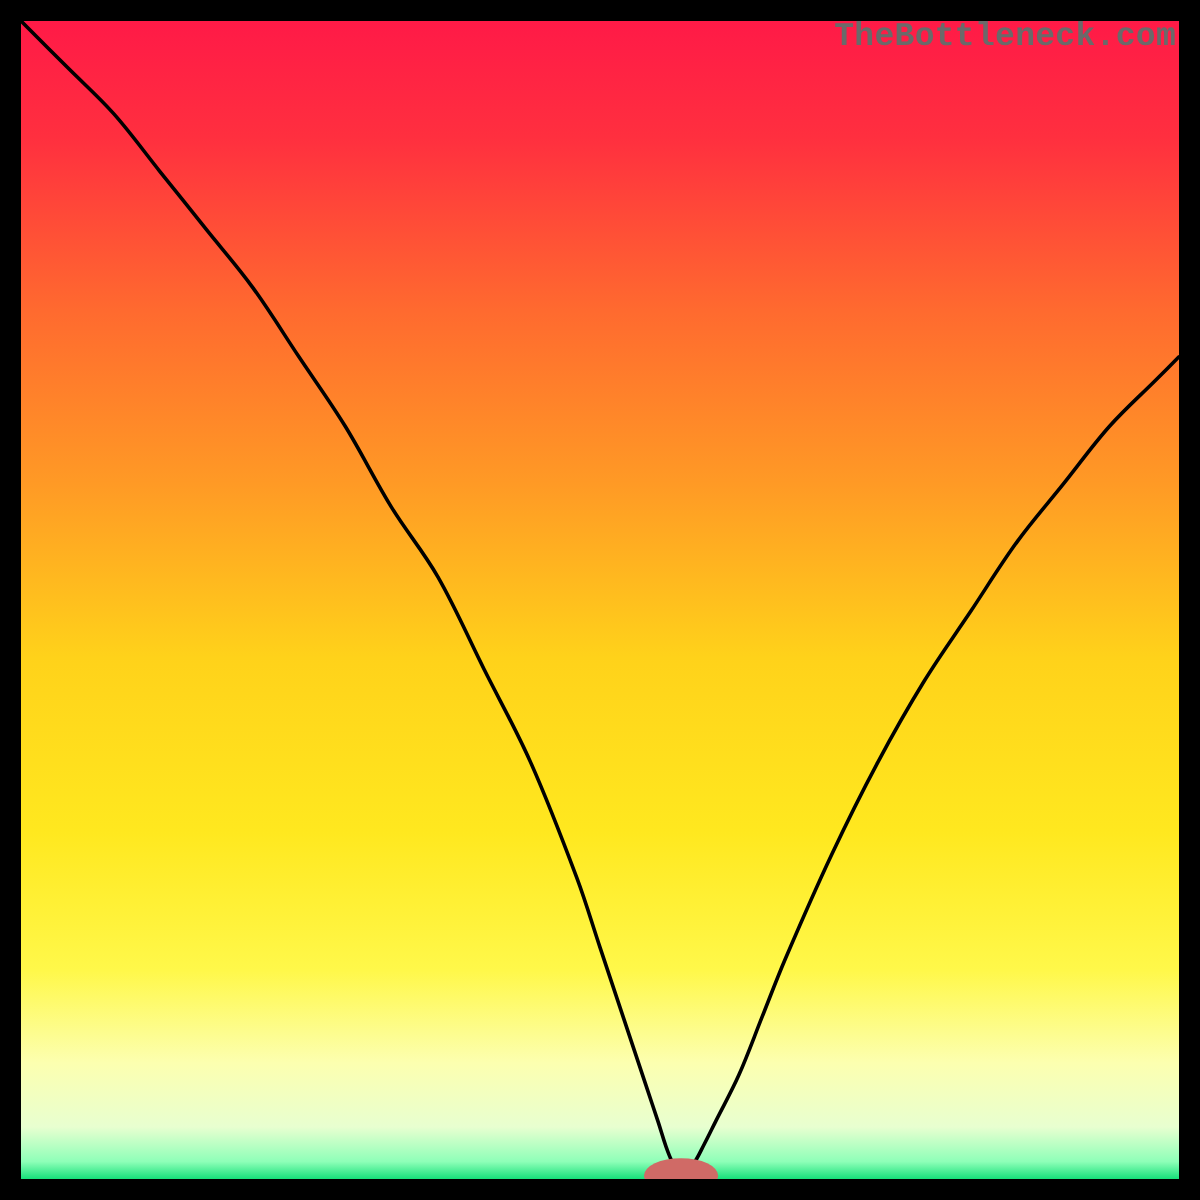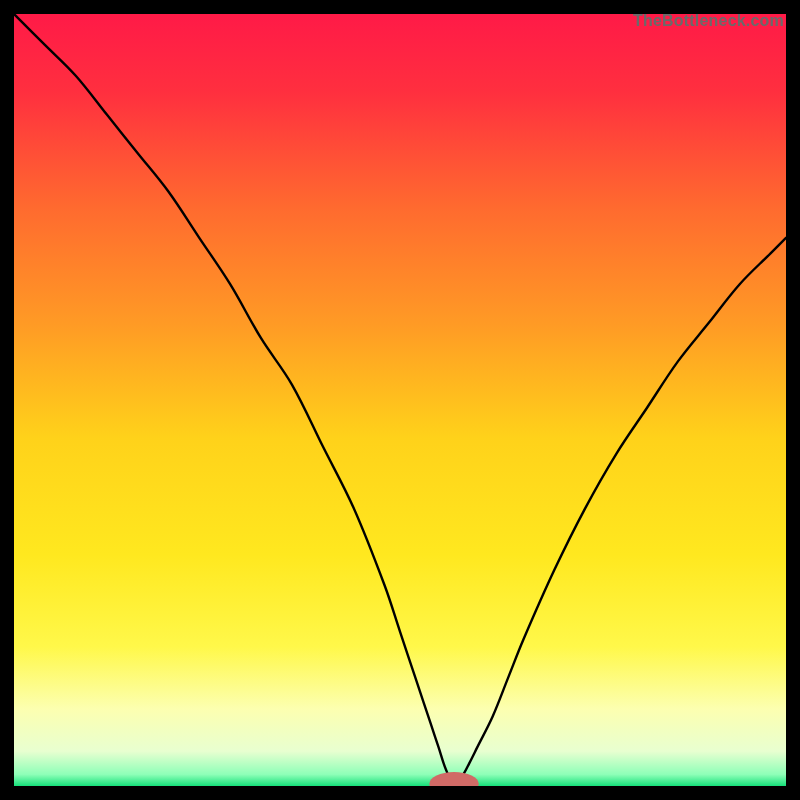--- a/index.html
+++ b/index.html
@@ -24,24 +24,25 @@
     left: 0;
     top: 0;
     width: 772px;
     height: 772px;
   }
   .watermark {
     position: absolute;
     top: -2px;
     right: 2px;
     color: #6a6a6a;
-    font-size: 16px;
+    font-size: 22px;
     font-weight: 600;
     letter-spacing: 0.2px;
     user-select: none;
+    font-family: Liberation Mono, monospace;
   }
 </style>
 </head>
 <body>
 
 <div class="frame">
   <svg class="plot-area" viewBox="0 0 772 772" preserveAspectRatio="none">
     <defs>
       <linearGradient id="bg-grad" x1="0" y1="0" x2="0" y2="1">
           <stop offset="0%" stop-color="#ff1a47"></stop>

